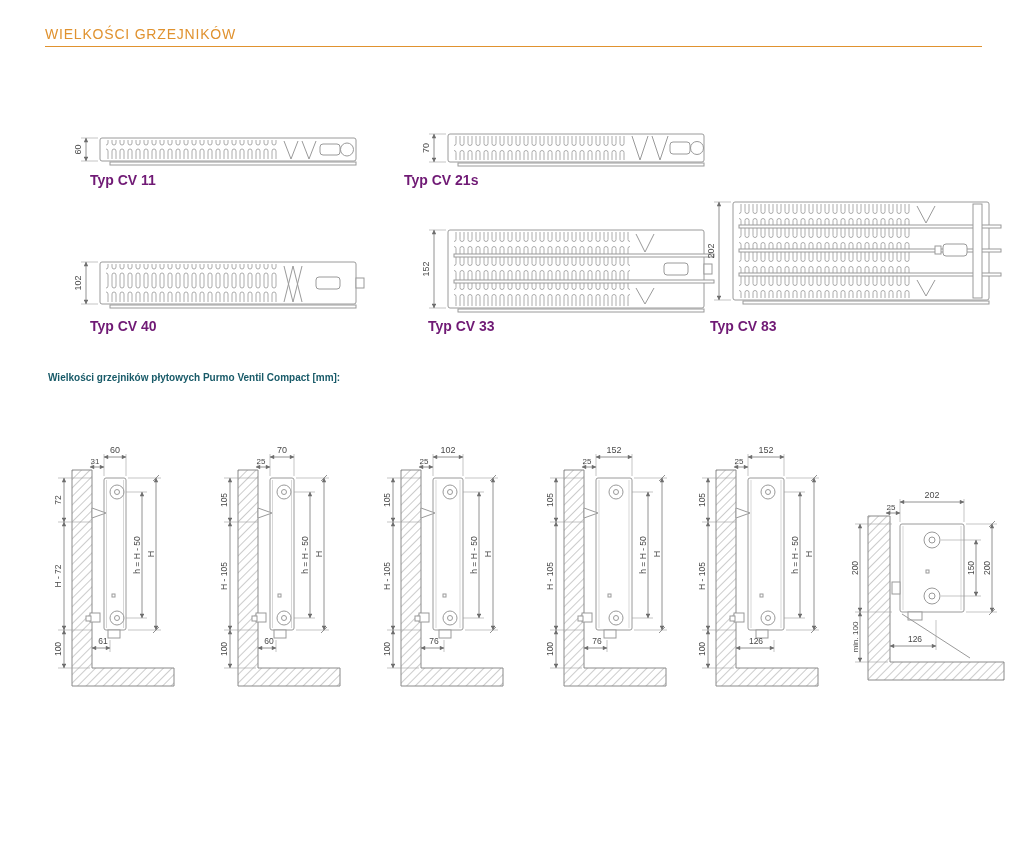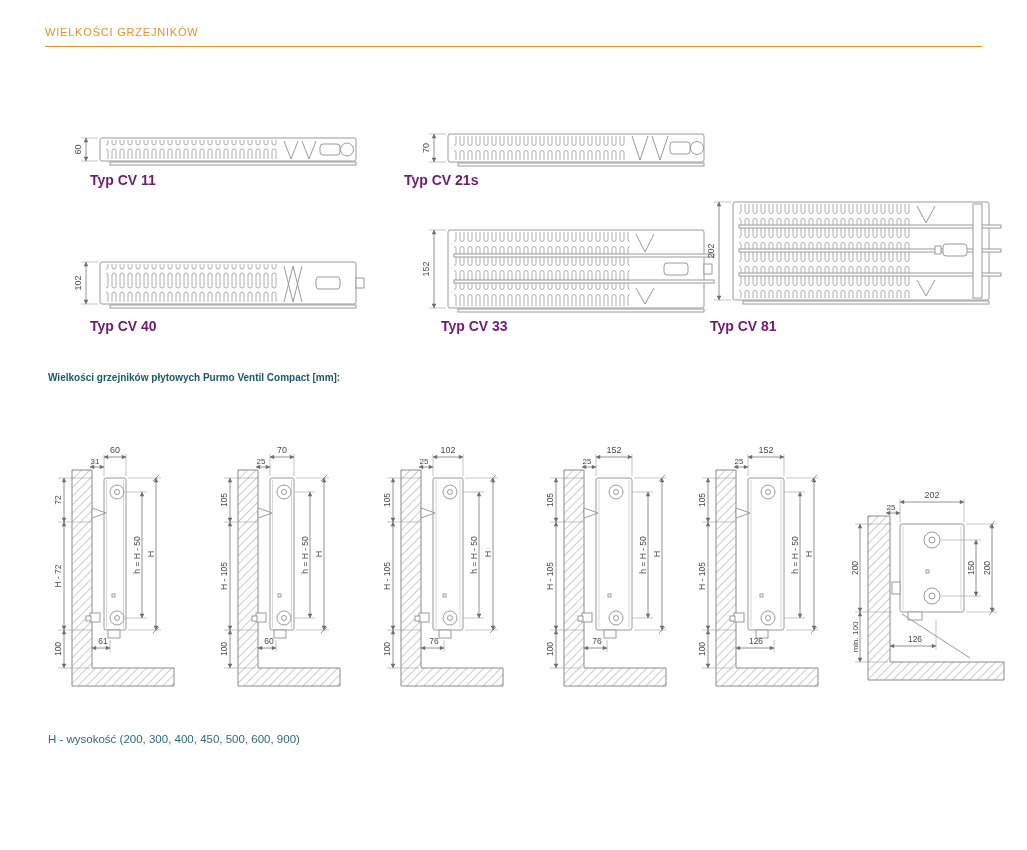--- a/index.html
+++ b/index.html
@@ -1,19 +1,19 @@
 <!DOCTYPE html>
 <html><head>
 <meta charset="utf-8">
 <style>
   html,body{margin:0;padding:0;background:#ffffff;}
   #page{position:relative;width:1027px;height:850px;background:#fff;overflow:hidden;
         font-family:"Liberation Sans",sans-serif;}
   .abs{position:absolute;}
-  #title{left:45px;top:26px;font-size:11px;font-weight:500;letter-spacing:.8px;color:#E0922F;}
+  #title{left:45px;top:26px;font-size:14px;font-weight:500;letter-spacing:.8px;color:#E0922F;}
   #rule{left:45px;top:46px;width:937px;border-top:1.5px solid #E0922F;}
   .typ-label{font-size:14px;font-weight:700;color:#701a75;}
   #subtitle{left:48px;top:372px;font-size:10px;font-weight:700;color:#185A68;}
   .legend-line{font-size:11.5px;color:#2B6B77;margin-bottom:6px;}
   svg{overflow:visible;}
   svg text{font-family:"Liberation Sans","DejaVu Sans",sans-serif;fill:#4a4a4a;}
   .dr{stroke:#9a9a9a;fill:#fff;stroke-width:1;}
   .drn{stroke:#9a9a9a;fill:none;stroke-width:1;}
   .thin{stroke:#bcbcbc;stroke-width:.6;fill:none;}
   .dimln{stroke:#767676;stroke-width:.8;fill:none;}
@@ -115,21 +115,21 @@
       <rect class="dr" x="286" y="44" width="8" height="10"></rect>
       <rect class="dr" x="40" y="89" width="246" height="3"></rect>
     </g>
     <g>
       <line class="ext" x1="28" y1="10" x2="11" y2="10"></line>
       <line class="ext" x1="28" y1="88" x2="11" y2="88"></line>
       <line class="dimln" x1="16" y1="10" x2="16" y2="88" marker-start="url(#ar)" marker-end="url(#ar)"></line>
       <text class="dt" x="8" y="52" transform="rotate(-90 8 49)">152</text>
     </g>
   </svg>
-  <div class="abs typ-label" style="left:441px;top:318px">Typ CV 33</div>
+  <div class="abs typ-label" style="left:428px;top:318px">Typ CV 33</div>
 
   <svg class="abs" style="left:703px;top:192px" width="300" height="124" viewBox="0 0 300 124">
     <g>
       <rect class="dr" x="30" y="10" width="256" height="98" rx="2"></rect>
       <rect x="36" y="12" width="172" height="94" fill="url(#finsB)"></rect>
       <path class="drn" d="M214,14 L223,31 L232,14 M214,88 L223,104 L232,88"></path>
       <rect class="dr" x="36" y="33" width="262" height="3"></rect>
       <rect class="dr" x="36" y="57" width="262" height="3"></rect>
       <rect class="dr" x="36" y="81" width="262" height="3"></rect>
       <rect class="dr" x="270" y="12" width="9" height="94"></rect>
@@ -137,21 +137,21 @@
       <rect class="dr" x="232" y="54" width="6" height="8"></rect>
       <rect class="dr" x="40" y="109" width="246" height="3"></rect>
     </g>
     <g>
       <line class="ext" x1="28" y1="10" x2="11" y2="10"></line>
       <line class="ext" x1="28" y1="108" x2="11" y2="108"></line>
       <line class="dimln" x1="16" y1="10" x2="16" y2="108" marker-start="url(#ar)" marker-end="url(#ar)"></line>
       <text class="dt" x="8" y="62" transform="rotate(-90 8 59)">202</text>
     </g>
   </svg>
-  <div class="abs typ-label" style="left:710px;top:318px">Typ CV 81</div>
+  <div class="abs typ-label" style="left:710px;top:318px">Typ CV 83</div>
 
   <div class="abs" id="subtitle">Wielkości grzejników płytowych Purmo Ventil Compact [mm]:</div>
 
   <svg class="abs" style="left:46px;top:420px" width="158" height="268" viewBox="0 0 158 268">
     <polygon points="26,50 46,50 46,248 128,248 128,266 26,266" fill="url(#hatch)" stroke="#8a8a8a" stroke-width="1"></polygon>
     <g>
       <rect class="dr" x="58" y="58" width="22" height="152" rx="2"></rect>
       <line class="thin" x1="60.5" y1="60" x2="60.5" y2="208"></line>
       <line class="thin" x1="77.5" y1="60" x2="77.5" y2="208"></line>
       <circle class="drn" cx="71" cy="72" r="7"></circle>
@@ -438,16 +438,15 @@
       <line class="dimln" x1="137" y1="53" x2="143" y2="47"></line>
       <line class="dimln" x1="137" y1="141" x2="143" y2="135"></line>
       <text class="dtm" x="135" y="97" transform="rotate(-90 135 94)">200</text>
       <line class="ext" x1="84" y1="146" x2="84" y2="176"></line>
       <line class="dimln" x1="38" y1="172" x2="84" y2="172" marker-start="url(#ar)" marker-end="url(#ar)"></line>
       <text class="dtm" x="63" y="168">126</text>
     </g>
   </svg>
 
   <div class="abs" style="left:48px;top:733px">
-    <div class="legend-line">H - wysokość (200, 300, 400, 450, 500, 600, 900)</div>
   </div>
 
 </div>
 
 </body></html>

